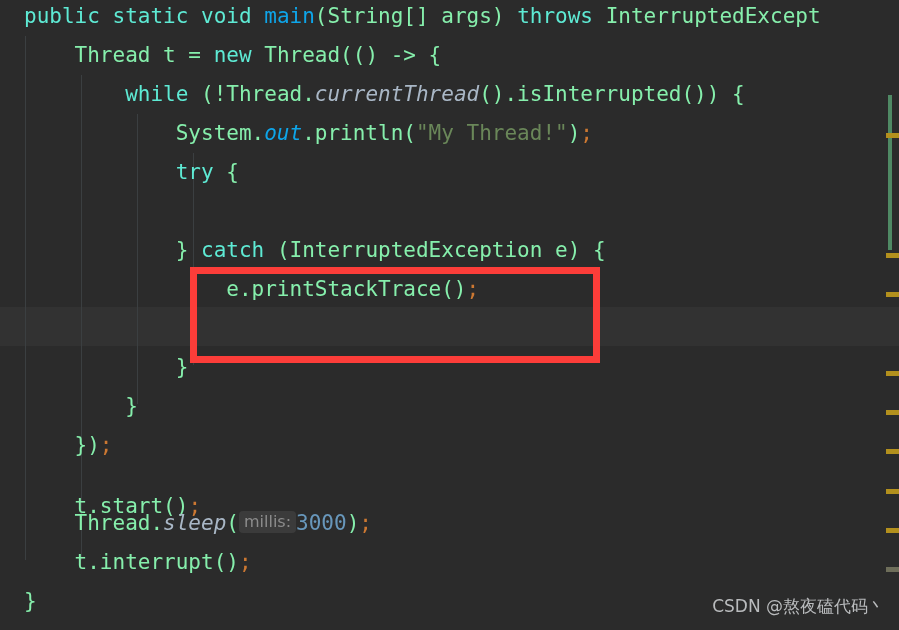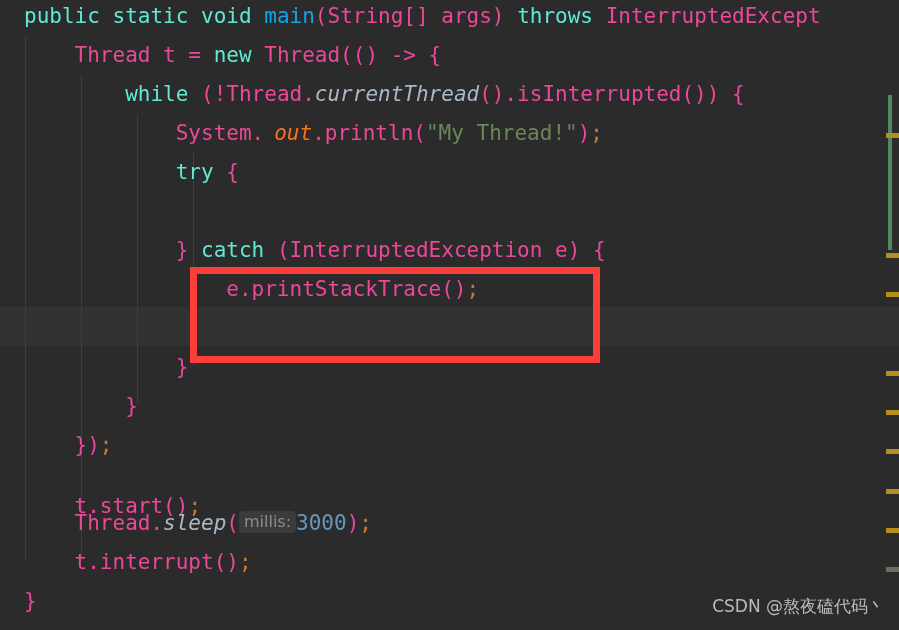--- a/index.html
+++ b/index.html
@@ -56,26 +56,26 @@
     white-space: pre;
     font-size: 21px;
     line-height: 39px;
     height: 39px;
     letter-spacing: 0px;
     color: #a9b7c6;
   }
 
   
   .kw   { color: #5eead4; }        
-  .id   { color: #ec4899; }        
+  .id   { color: #86efac; }        
   .fn   { color: #0ea5e9; }        
   .str  { color: #6a8759; }        
   .num  { color: #6897bb; }        
   .stat { font-style: italic; }    
-  .fld  { color: #f97316; font-style: italic; margin-left: 10px; } 
+  .fld  { color: #0ea5e9; font-style: italic; } 
   .semi { color: #cc7832; }        
 
   .sleep-hl {
     background: #5c5c30;
     font-style: italic;
     color: #a9b7c6;
   }
 
   
   .hint {

